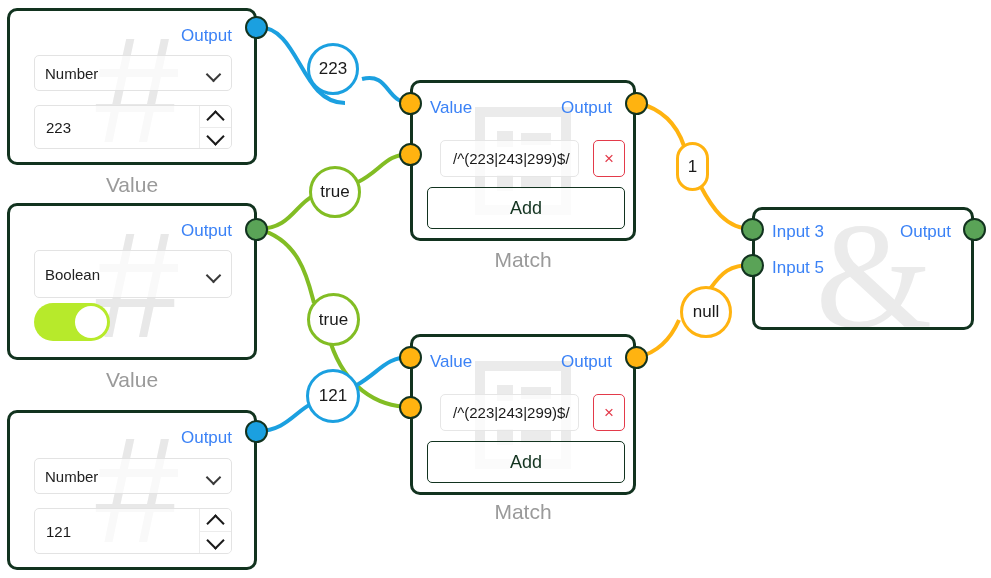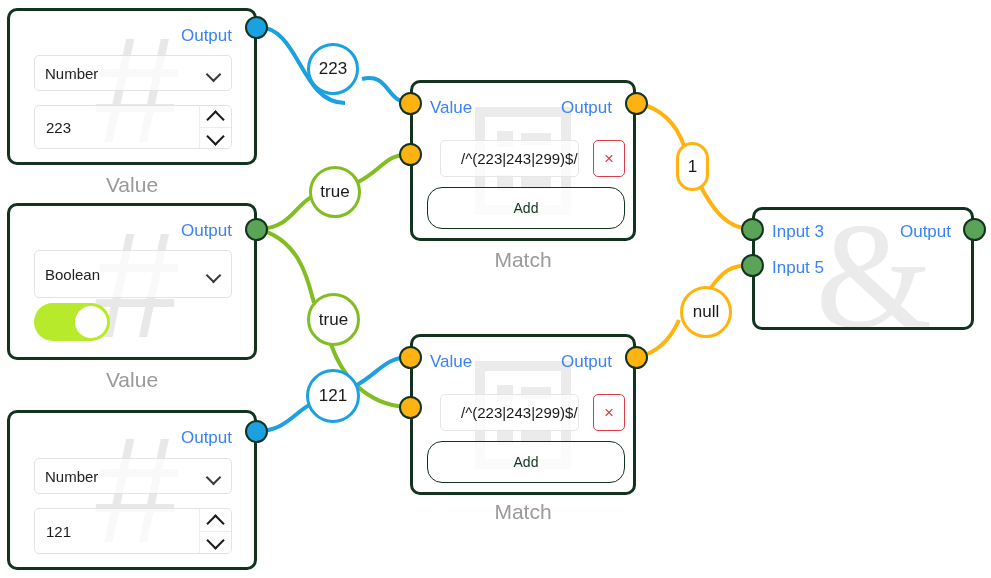--- a/index.html
+++ b/index.html
@@ -178,21 +178,21 @@
     background: #ffffff;
   }
   .regex-box {
     position: absolute;
     box-sizing: border-box;
     background: rgba(255,255,255,0.74);
     border: 1px solid #e6e6e6;
     border-radius: 5px;
     display: flex;
     align-items: center;
-    padding-left: 20px;
+    padding-left: 12px;
     font-size: 15px;
     color: #1a1a1a;
     z-index: 2;
     overflow: hidden;
     white-space: nowrap;
   }
   .del-btn {
     position: absolute;
     box-sizing: border-box;
     border: 1.6px solid #e33a4a;
@@ -202,24 +202,24 @@
     font-size: 17px;
     display: flex;
     align-items: center;
     justify-content: center;
     z-index: 2;
   }
   .add-btn {
     position: absolute;
     box-sizing: border-box;
     border: 1.6px solid #12331f;
-    border-radius: 15px;
+    border-radius: 5px;
     background: rgba(255,255,255,0.8);
     color: #12331f;
-    font-size: 14px;
+    font-size: 18px;
     display: flex;
     align-items: center;
     justify-content: center;
     z-index: 2;
   }
   .edge-label {
     position: absolute;
     box-sizing: border-box;
     background: #ffffff;
     display: flex;

